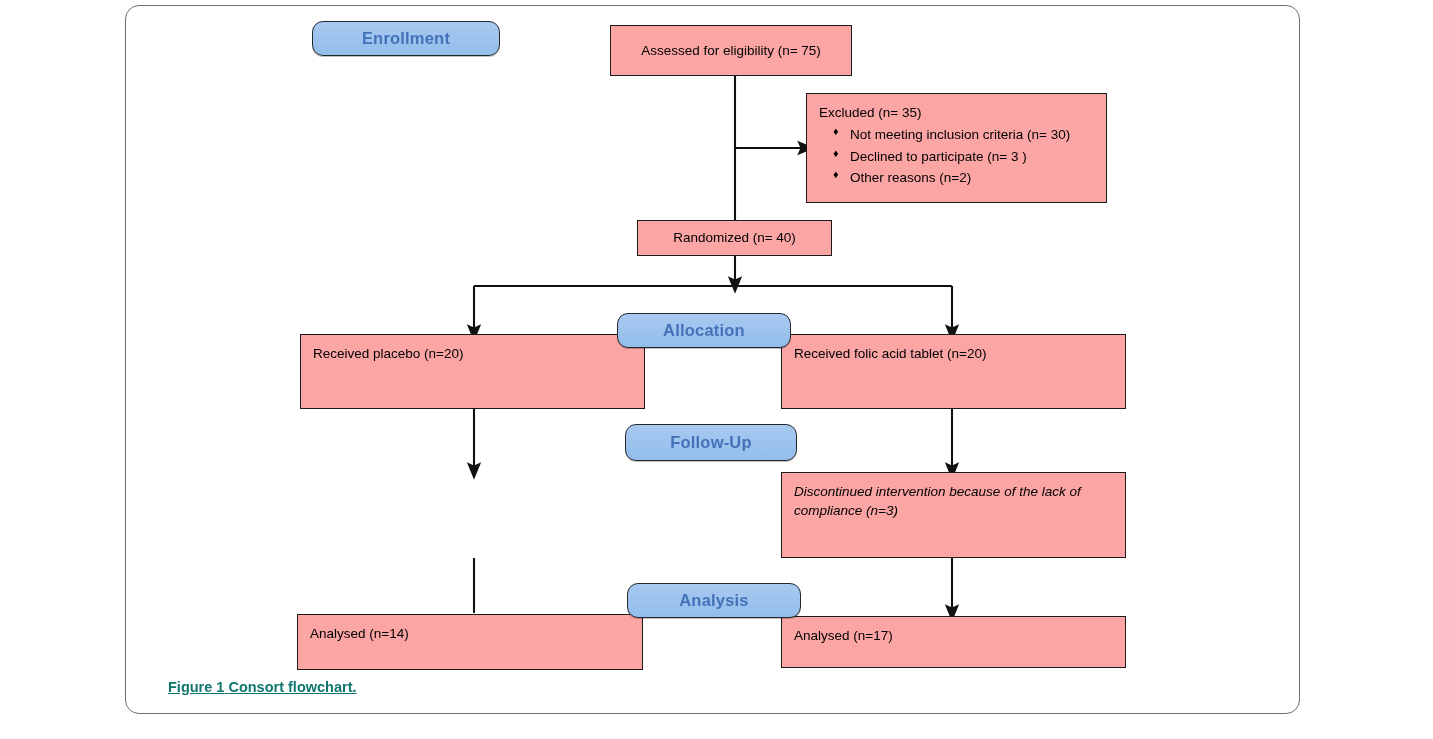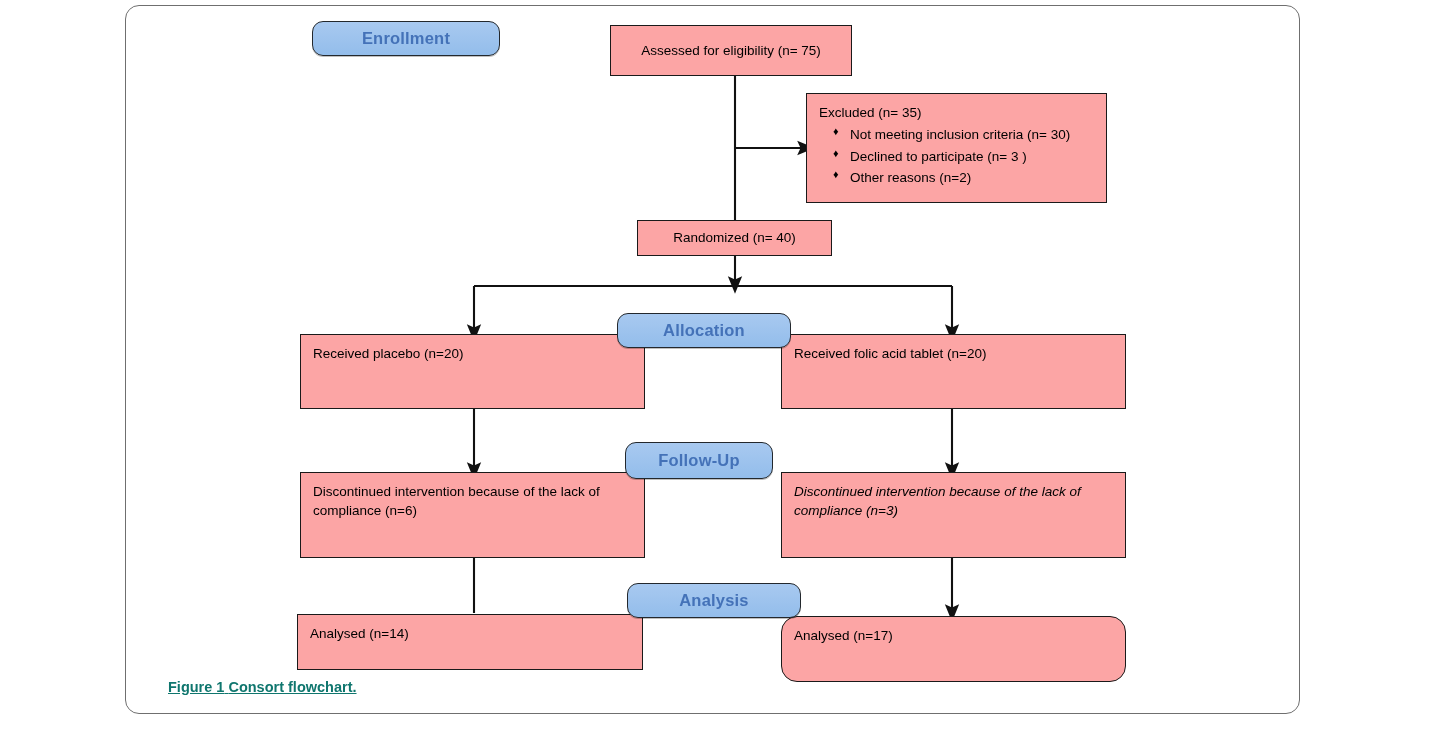--- a/index.html
+++ b/index.html
@@ -193,37 +193,34 @@
   </div>
 
   <div class="flow-box" style="left:781px; top:334px; width:345px; height:75px;">
     <span class="box-body">Received folic acid tablet (n=20)</span>
   </div>
 
   <div class="stage-pill" style="left:617px; top:313px; width:174px; height:35px;text-align:right;">
     <span>Allocation</span>
   </div>
 
-  <div class="flow-box" style="left:300px; top:472px; width:345px; height:86px;">
-    <span class="box-body">Discontinued intervention because of the lack of compliance (n=6)</span>
-  </div>
 
   <div class="flow-box" style="left:781px; top:472px; width:345px; height:86px;font-style:italic;">
     <span class="box-body">Discontinued intervention because of the lack of compliance (n=3)</span>
   </div>
 
-  <div class="stage-pill" style="left:625px; top:442px; width:148px; height:37px;">
+  <div class="stage-pill" style="left:625px; top:424px; width:172px; height:37px;">
     <span>Follow-Up</span>
   </div>
 
   <div class="flow-box" style="left:297px; top:614px; width:346px; height:56px;">
     <span class="box-body">Analysed (n=14)</span>
   </div>
 
-  <div class="flow-box" style="left:781px; top:616px; width:345px; height:66px;border-radius:16px;">
+  <div class="flow-box" style="left:781px; top:616px; width:345px; height:52px;">
     <span class="box-body">Analysed (n=17)</span>
   </div>
 
   <div class="stage-pill" style="left:627px; top:583px; width:174px; height:35px;">
     <span>Analysis</span>
   </div>
 
   <div class="figure-caption">
     <span class="cap-label">Figure 1</span>
     <span class="cap-text">Consort flowchart.</span>

